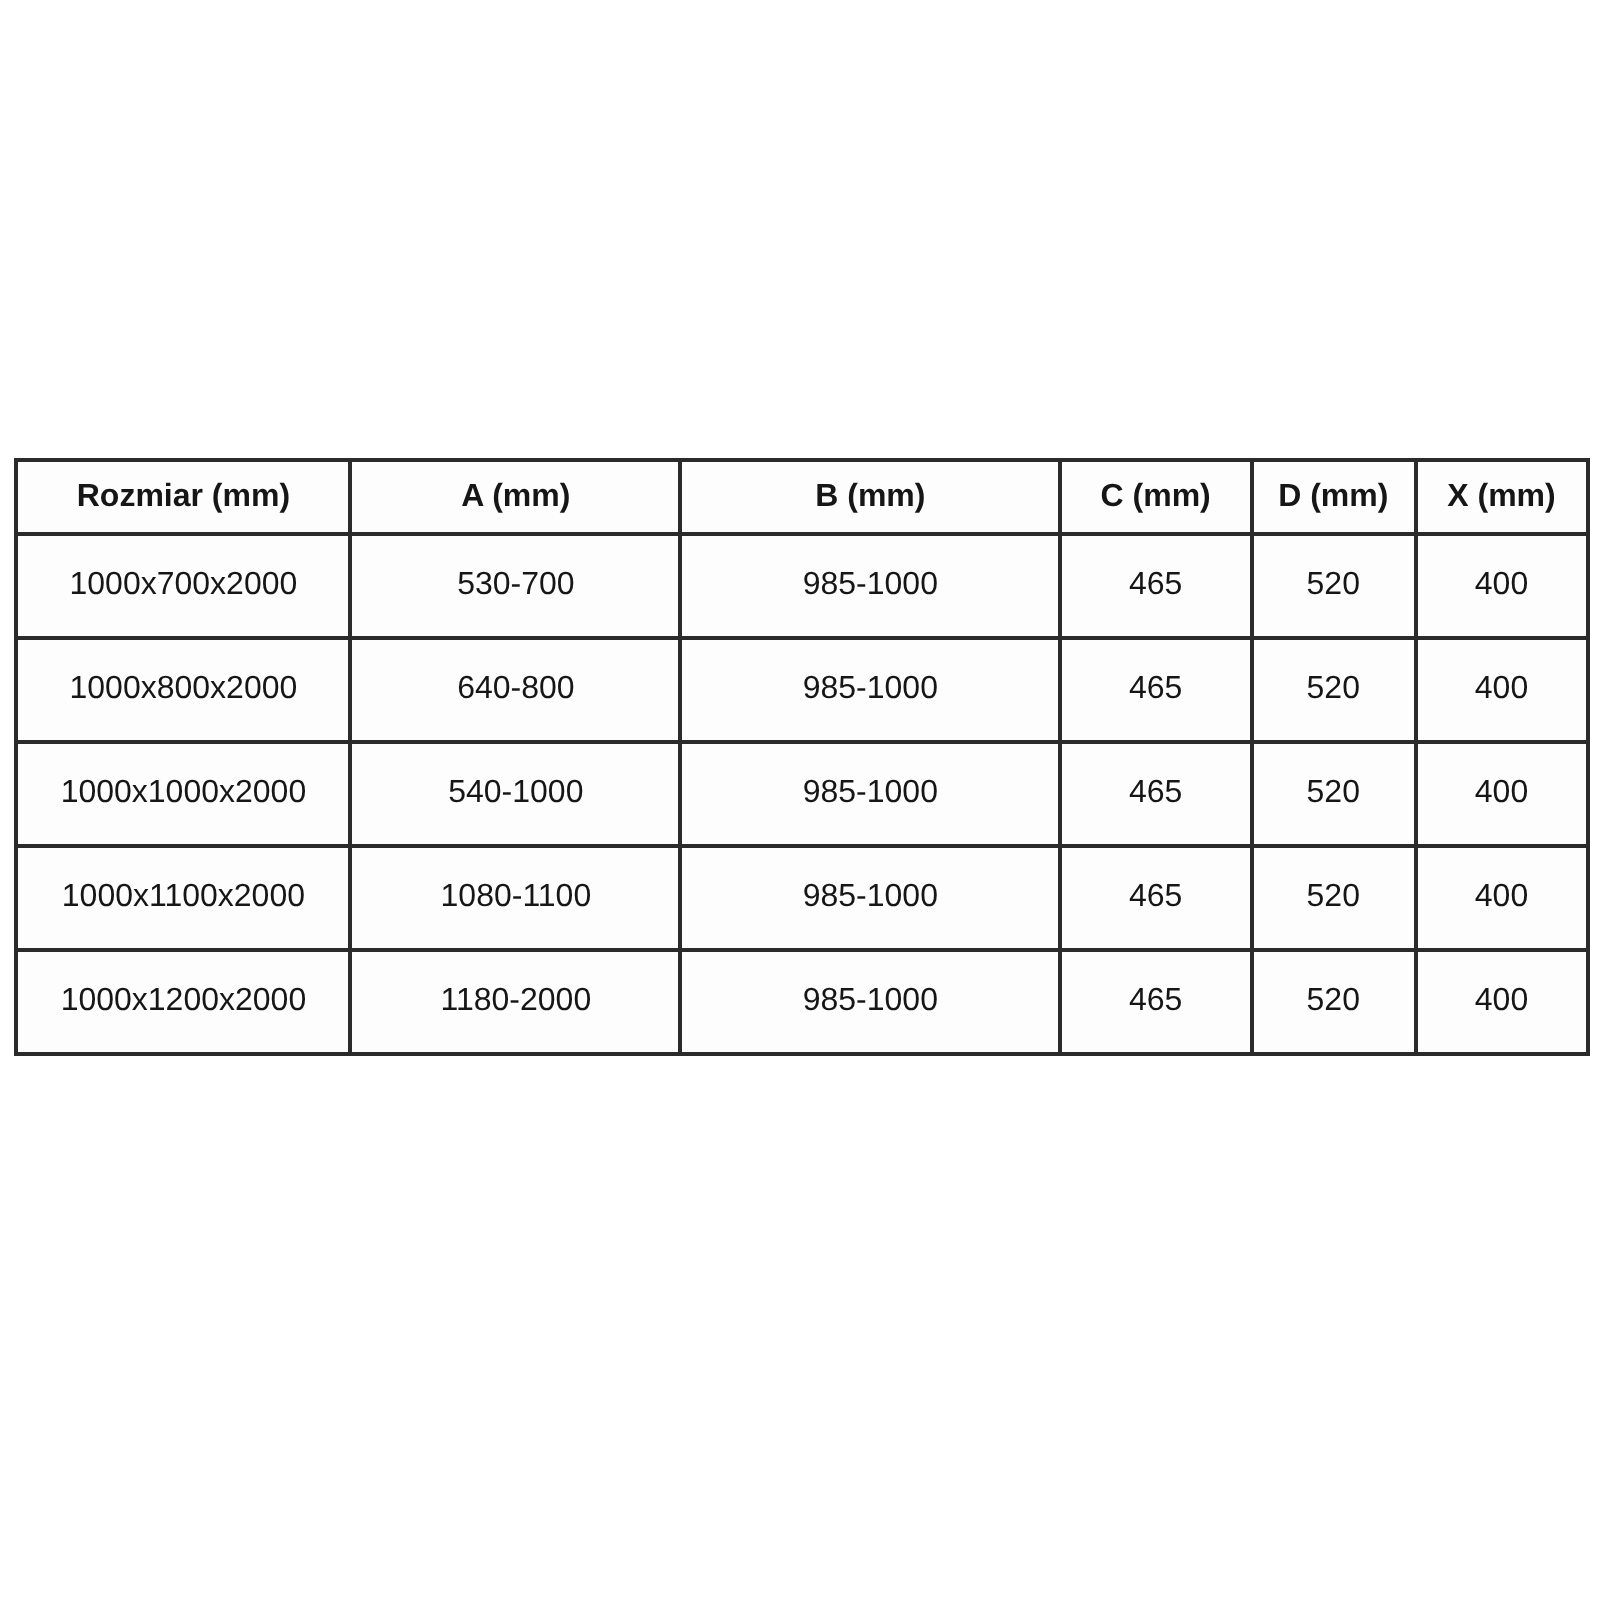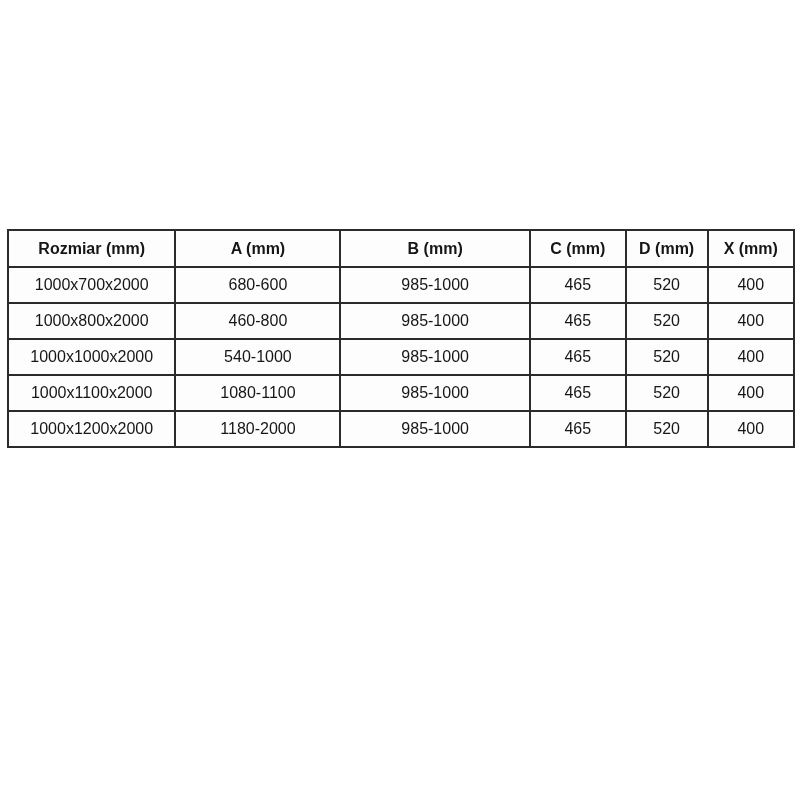--- a/index.html
+++ b/index.html
@@ -39,21 +39,21 @@
     font-size: 16px;
     overflow: hidden;
     white-space: nowrap;
   }
   table.spec-table th {
     font-weight: bold;
     height: 37px;
   }
   table.spec-table td {
     font-weight: normal;
-    height: 36px;
+    height: 52px;
   }
   
   col.c-rozmiar { width: 21.3%; }
   col.c-a       { width: 21.0%; }
   col.c-b       { width: 24.1%; }
   col.c-c       { width: 12.2%; }
   col.c-d       { width: 10.4%; }
   col.c-x       { width: 11.0%; }
 </style>
 </head>
@@ -76,29 +76,29 @@
             <th>A (mm)</th>
             <th>B (mm)</th>
             <th>C (mm)</th>
             <th>D (mm)</th>
             <th>X (mm)</th>
           </tr>
       </thead>
       <tbody>
           <tr>
             <td>1000x700x2000</td>
-            <td>680-600</td>
+            <td>530-700</td>
             <td>985-1000</td>
             <td>465</td>
             <td>520</td>
             <td>400</td>
           </tr>
           <tr>
             <td>1000x800x2000</td>
-            <td>460-800</td>
+            <td>640-800</td>
             <td>985-1000</td>
             <td>465</td>
             <td>520</td>
             <td>400</td>
           </tr>
           <tr>
             <td>1000x1000x2000</td>
             <td>540-1000</td>
             <td>985-1000</td>
             <td>465</td>

